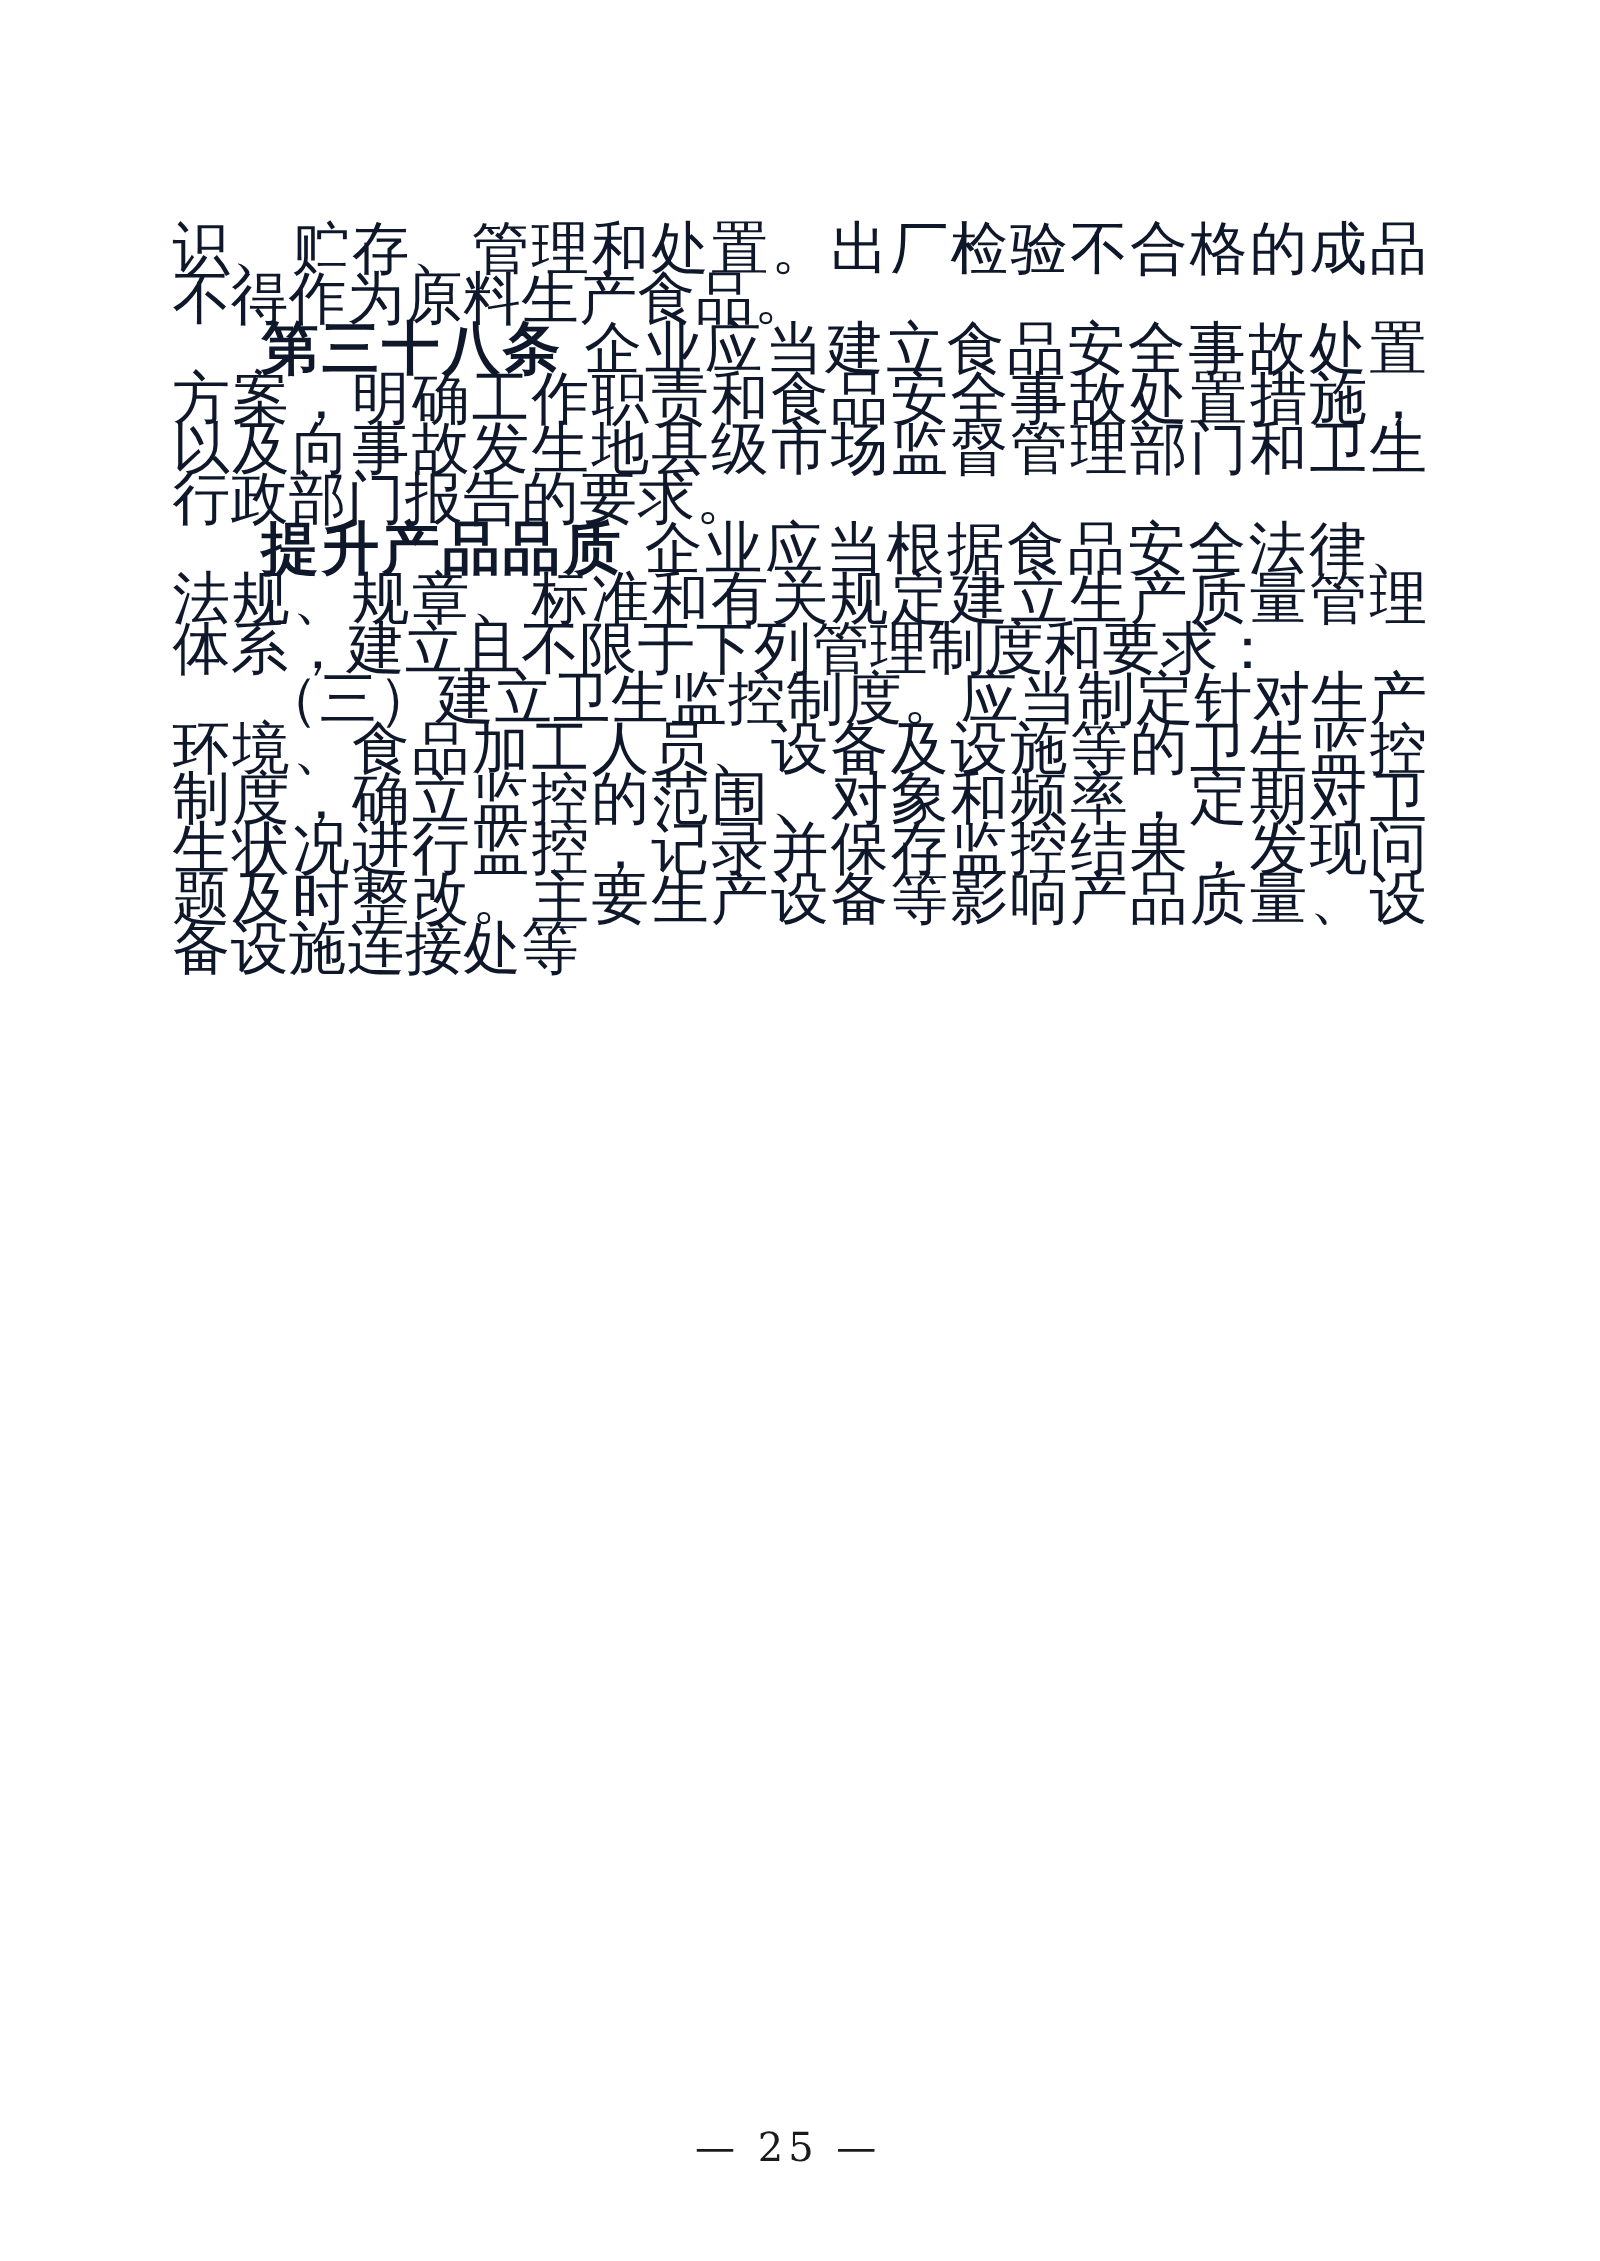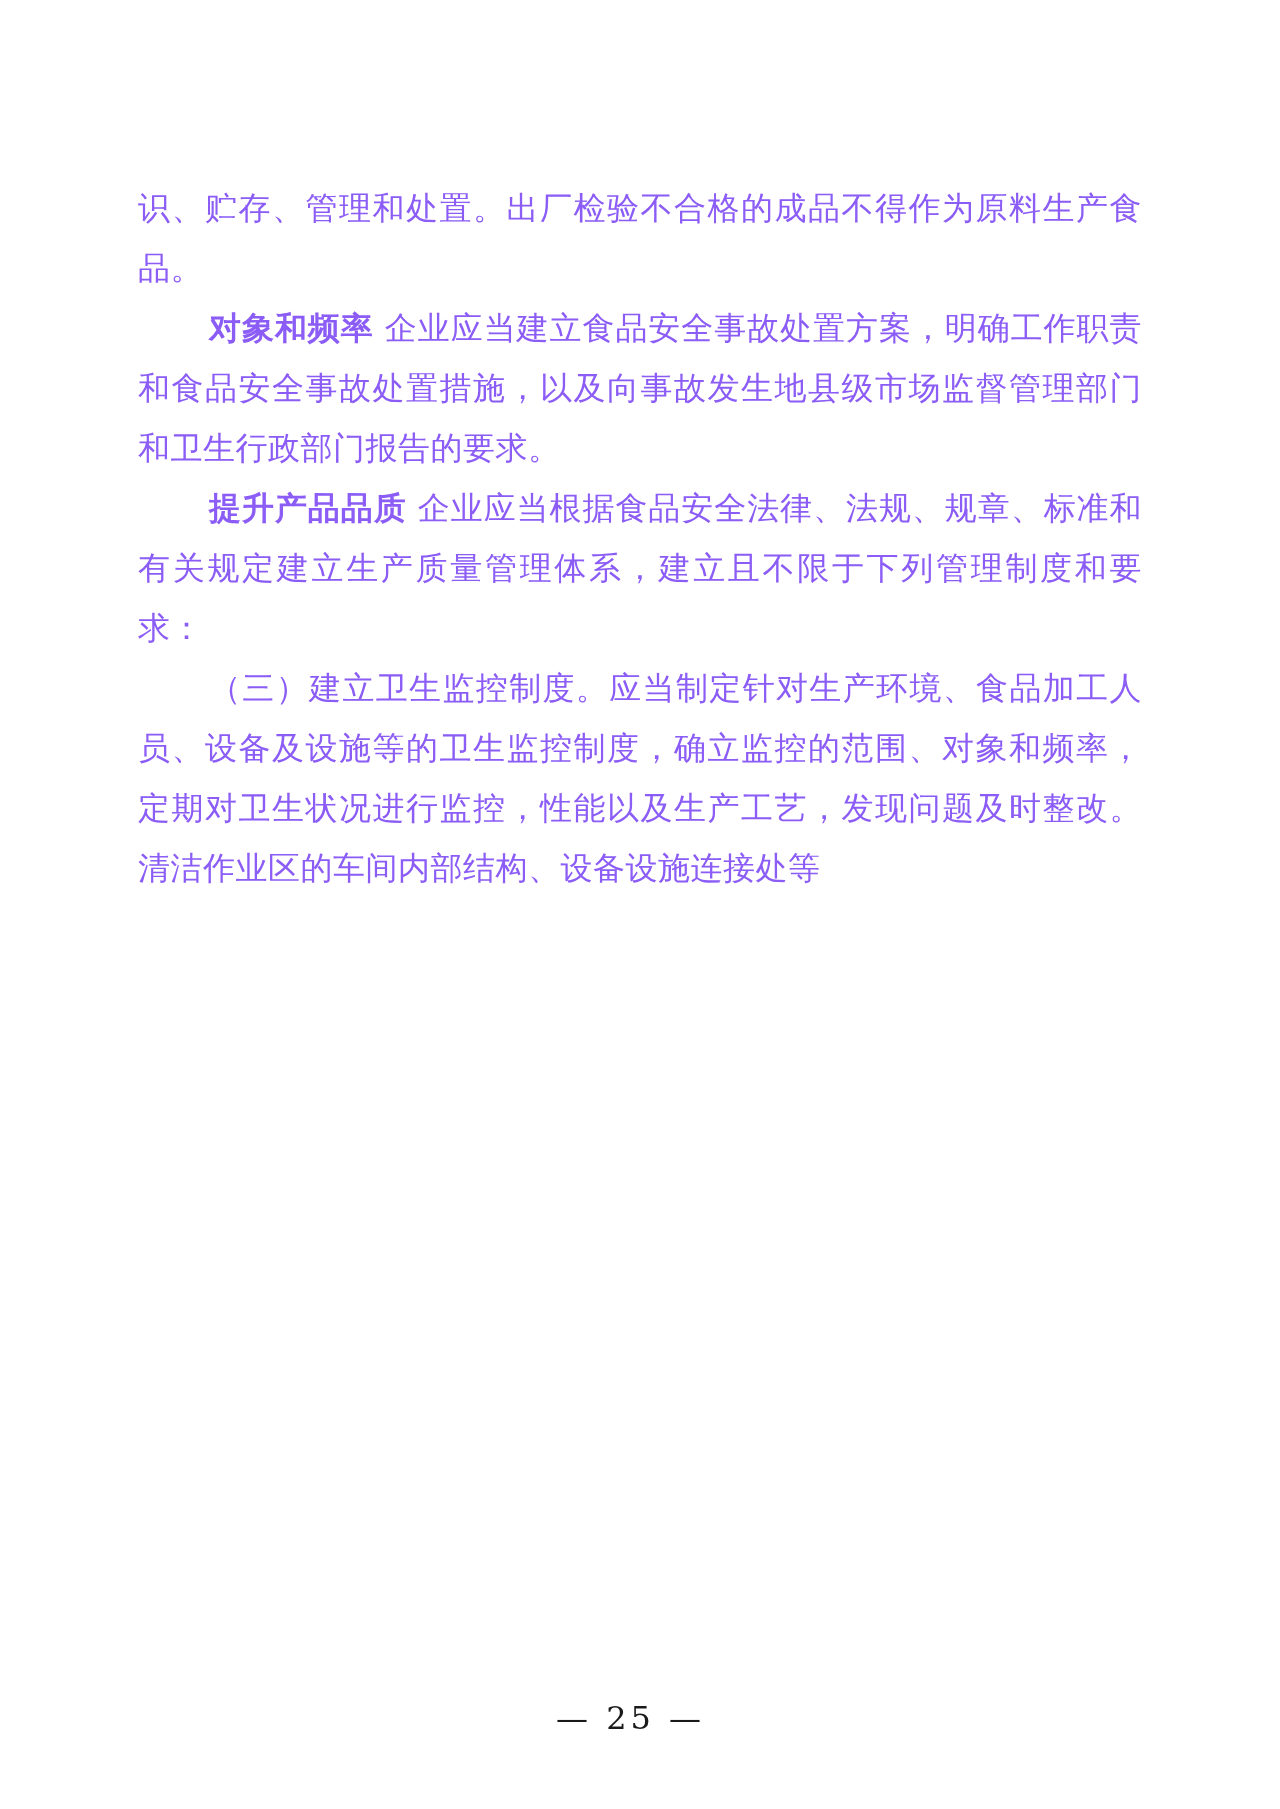--- a/index.html
+++ b/index.html
@@ -18,23 +18,23 @@
     box-sizing: border-box;
     overflow: hidden;
   }
   .content {
     position: absolute;
     left: 138px;
     top: 178px;
     width: 1004px;
   }
   .para {
-    font-size: 32px;
-    line-height: 60px;
-    color: #8b5cf6;
+    font-size: 46px;
+    line-height: 40px;
+    color: #0f172a;
     text-align: justify;
     text-justify: inter-ideograph;
     letter-spacing: 0.5px;
     margin: 0;
     font-family: "DejaVu Serif", "Liberation Serif", serif;
     font-weight: 400;
   }
   .indent {
     text-indent: 71px;
   }
@@ -58,29 +58,29 @@
 <body>
 
 <div class="page">
   <div class="content">
 
     <p class="para">
       <span>识、贮存、管理和处置。出厂检验不合格的成品不得作为原料生产食品。</span>
     </p>
 
     <p class="para indent">
-      <span class="art-label">对象和频率</span><span> 企业应当建立食品安全事故处置方案，明确工作职责和食品安全事故处置措施，以及向事故发生地县级市场监督管理部门和卫生行政部门报告的要求。</span>
+      <span class="art-label">第三十八条</span><span> 企业应当建立食品安全事故处置方案，明确工作职责和食品安全事故处置措施，以及向事故发生地县级市场监督管理部门和卫生行政部门报告的要求。</span>
     </p>
 
     <p class="para indent">
       <span class="art-label">提升产品品质</span><span> 企业应当根据食品安全法律、法规、规章、标准和有关规定建立生产质量管理体系，建立且不限于下列管理制度和要求：</span>
     </p>
 
 
 
     <p class="para indent">
-      <span>（三）建立卫生监控制度。应当制定针对生产环境、食品加工人员、设备及设施等的卫生监控制度，确立监控的范围、对象和频率，定期对卫生状况进行监控，性能以及生产工艺，发现问题及时整改。清洁作业区的车间内部结构、设备设施连接处等</span>
+      <span>（三）建立卫生监控制度。应当制定针对生产环境、食品加工人员、设备及设施等的卫生监控制度，确立监控的范围、对象和频率，定期对卫生状况进行监控，记录并保存监控结果，发现问题及时整改。主要生产设备等影响产品质量、设备设施连接处等</span>
     </p>
 
   </div>
 
   <div class="page-number">— 25 —</div>
 </div>
 
 </body></html>

